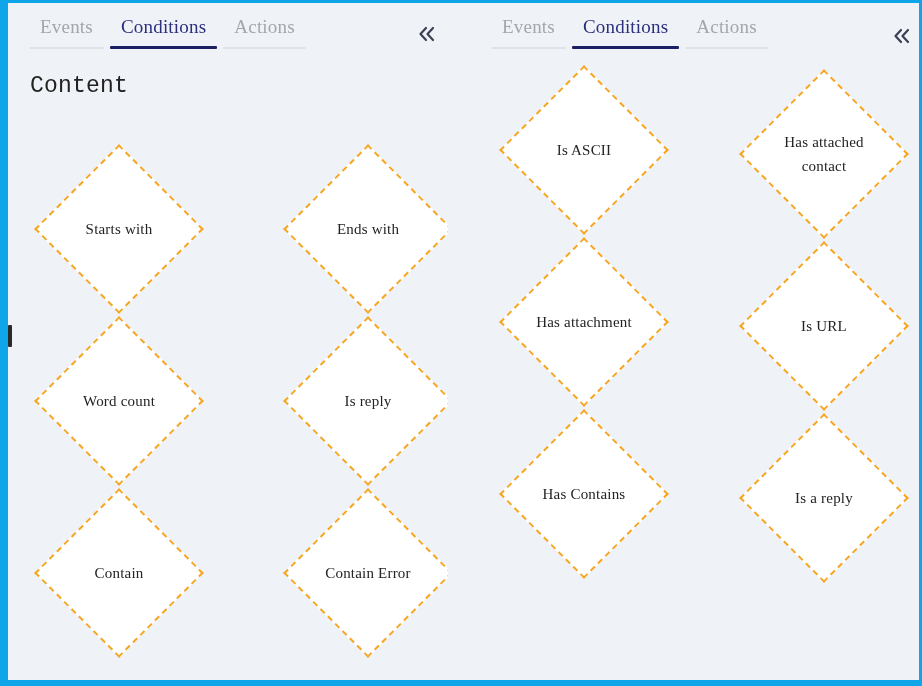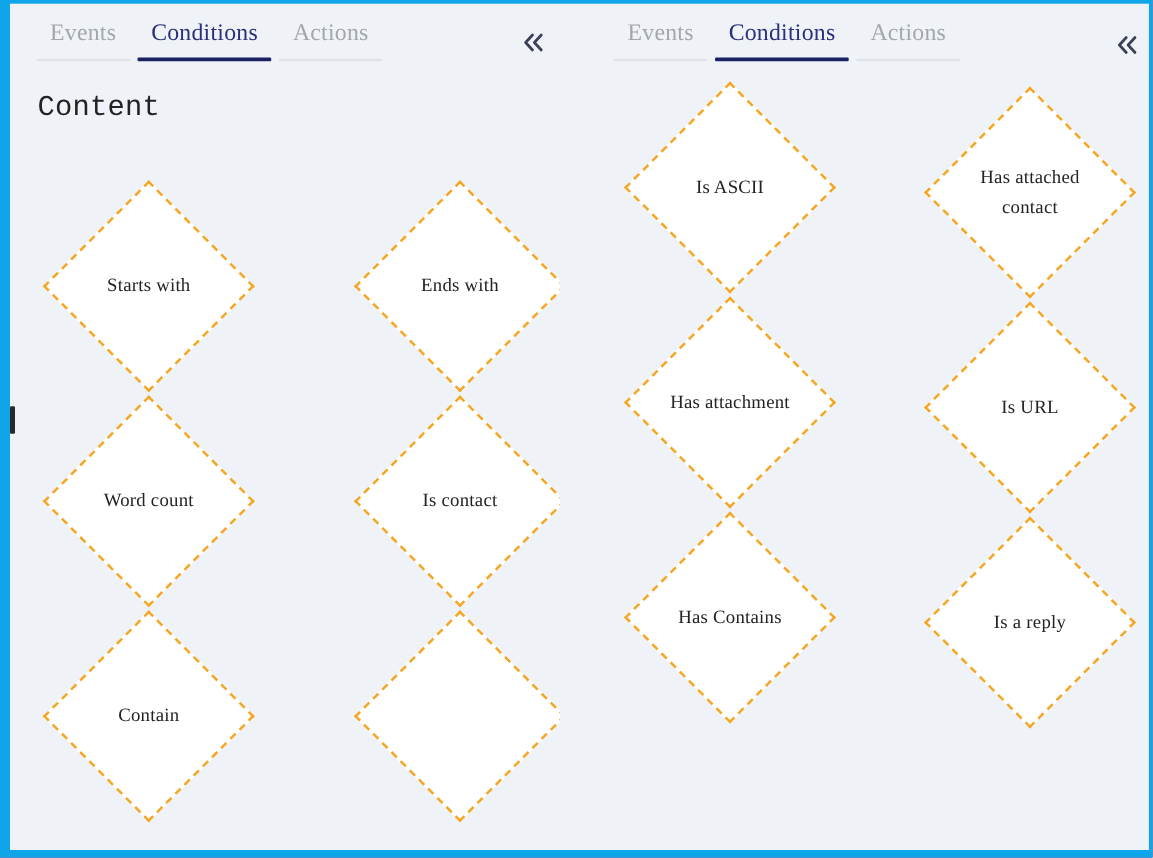--- a/index.html
+++ b/index.html
@@ -233,24 +233,25 @@
           </div>
         </div>
 
         <div class="diamond-col" style="left:274px; top:42px;">
           <div class="diamond">
             <span class="shape"></span>
             <span class="label">Ends with</span>
           </div>
           <div class="diamond">
             <span class="shape"></span>
-            <span class="label">Is contact</span>
-          </div>
-          <div class="diamond">
-            <span class="shape"></span>
+            <span class="label">Is reply</span>
+          </div>
+          <div class="diamond">
+            <span class="shape"></span>
+            <span class="label">Contain Error</span>
           </div>
         </div>
 
       </div>
 
       <div id="resize-handle"></div>
     </div>
 
     <div class="panel" id="panel-right">
 

